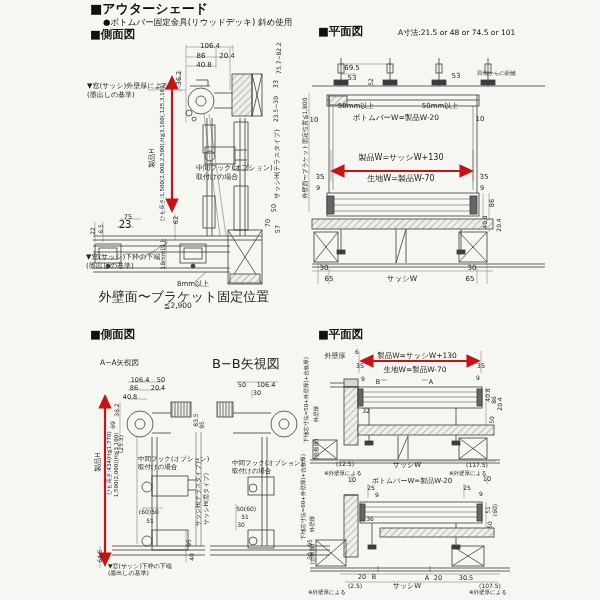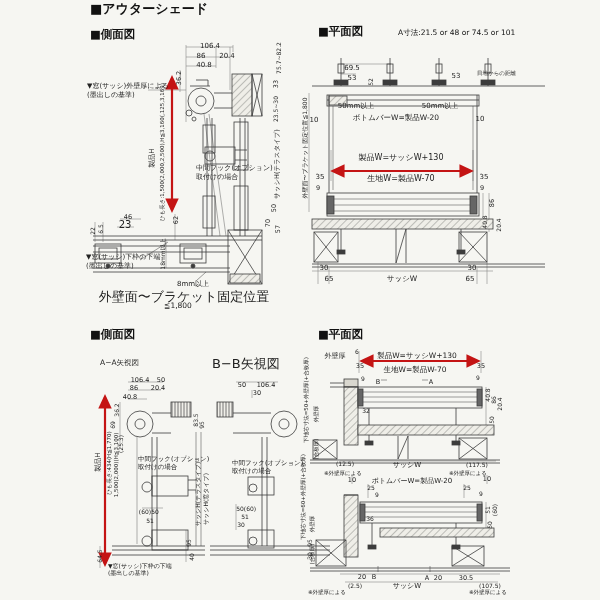--- a/index.html
+++ b/index.html
@@ -169,49 +169,50 @@
 
     <g stroke="#c41414" stroke-width="2.2">
       <line x1="172" y1="78" x2="172" y2="210" marker-start="url(#arr)" marker-end="url(#arr)"></line>
       <line x1="333" y1="171" x2="471" y2="171" marker-start="url(#arr)" marker-end="url(#arr)"></line>
       <line x1="105" y1="397" x2="105" y2="564" marker-start="url(#arr)" marker-end="url(#arr)"></line>
       <line x1="362" y1="361" x2="478" y2="361" marker-start="url(#arr)" marker-end="url(#arr)"></line>
     </g>
   </svg>
 
   <div class="hd b" style="left:90px;top:2px;font-size:13px;position:absolute;">■アウターシェード</div>
+  <div class="hd" style="left:103px;top:18px;font-size:8.5px;position:absolute;">●ボトムバー固定金具(リウッドデッキ) 斜め使用</div>
   <div class="hd b" style="left:90px;top:28px;font-size:11.5px;position:absolute;">■側面図</div>
   <div class="hd b" style="left:318px;top:25px;font-size:11.5px;position:absolute;">■平面図</div>
   <div class="hd" style="left:398px;top:29px;font-size:7.5px;position:absolute;">A寸法:21.5 or 48 or 74.5 or 101</div>
   <div class="hd b" style="left:90px;top:328px;font-size:11.5px;position:absolute;">■側面図</div>
   <div class="hd b" style="left:318px;top:328px;font-size:11.5px;position:absolute;">■平面図</div>
 
   <div id="labels">
       <span class="lbl" style="left: 210px; top: 46px; font-size: 7px;">106.4</span>
       <span class="lbl" style="left: 201px; top: 56px; font-size: 7px;">86</span>
       <span class="lbl" style="left: 227px; top: 56px; font-size: 7px;">20.4</span>
       <span class="lbl" style="left: 204px; top: 65px; font-size: 7px;">40.8</span>
       <span class="lbl rot" style="left: 179px; top: 78px; font-size: 6.5px;">36.2</span>
       <span class="lbl left" style="left: 87px; top: 86px; font-size: 7px;">▼窓(サッシ)外壁厚による</span>
       <span class="lbl left" style="left: 87px; top: 95px; font-size: 7px;">(墨出しの基準)</span>
       <span class="lbl rot" style="left: 152px; top: 158px; font-size: 7px;">製品H</span>
       <span class="lbl rot" style="left: 163px; top: 152px; font-size: 5.5px;">ひも長さ:1,500(2,000,2,500),H≦3,160(,125,3,169)</span>
       <span class="lbl left" style="left: 196px; top: 168px; font-size: 7px;">中間フック(オプション)</span>
       <span class="lbl left" style="left: 196px; top: 177px; font-size: 7px;">取付けの場合</span>
       <span class="lbl left" style="left: 86px; top: 257px; font-size: 7px;">▼窓(サッシ)下枠の下端</span>
       <span class="lbl left" style="left: 86px; top: 266px; font-size: 7px;">(墨出しの基準)</span>
-      <span class="lbl" style="left: 128px; top: 217px; font-size: 6.5px;">46</span>
+      <span class="lbl" style="left: 128px; top: 217px; font-size: 6.5px;">75</span>
       <span class="lbl" style="left: 125px; top: 225px; font-size: 10px;">23</span>
       <span class="lbl rot" style="left: 93px; top: 231px; font-size: 6px;">22</span>
       <span class="lbl rot" style="left: 101px; top: 229px; font-size: 6px;">6.5</span>
       <span class="lbl rot" style="left: 176px; top: 220px; font-size: 6.5px;">62</span>
       <span class="lbl rot" style="left: 163px; top: 254px; font-size: 6px;">18mm以上</span>
       <span class="lbl" style="left: 193px; top: 284px; font-size: 7px;">8mm以上</span>
       <span class="lbl" style="left: 184px; top: 296px; font-size: 13px;">外壁面〜ブラケット固定位置</span>
-      <span class="lbl" style="left: 178px; top: 306px; font-size: 7.5px;">≦1,800</span>
+      <span class="lbl" style="left: 178px; top: 306px; font-size: 7.5px;">≦2,900</span>
       <span class="lbl rot" style="left: 279px; top: 58px; font-size: 6px;">75.7~82.2</span>
       <span class="lbl rot" style="left: 276px; top: 84px; font-size: 6.5px;">33</span>
       <span class="lbl rot" style="left: 276px; top: 109px; font-size: 6px;">23.5~30</span>
       <span class="lbl rot" style="left: 277px; top: 164px; font-size: 6.5px;">サッシH(テラスタイプ)</span>
       <span class="lbl rot" style="left: 274px; top: 208px; font-size: 6.5px;">50</span>
       <span class="lbl rot" style="left: 268px; top: 223px; font-size: 6.5px;">70</span>
       <span class="lbl rot" style="left: 278px; top: 229px; font-size: 6.5px;">57</span>
       <span class="lbl" style="left: 352px; top: 68px; font-size: 7px;">69.5</span>
       <span class="lbl" style="left: 352px; top: 78px; font-size: 7px;">53</span>
       <span class="lbl rot" style="left: 371px; top: 82px; font-size: 6px;">52</span>

